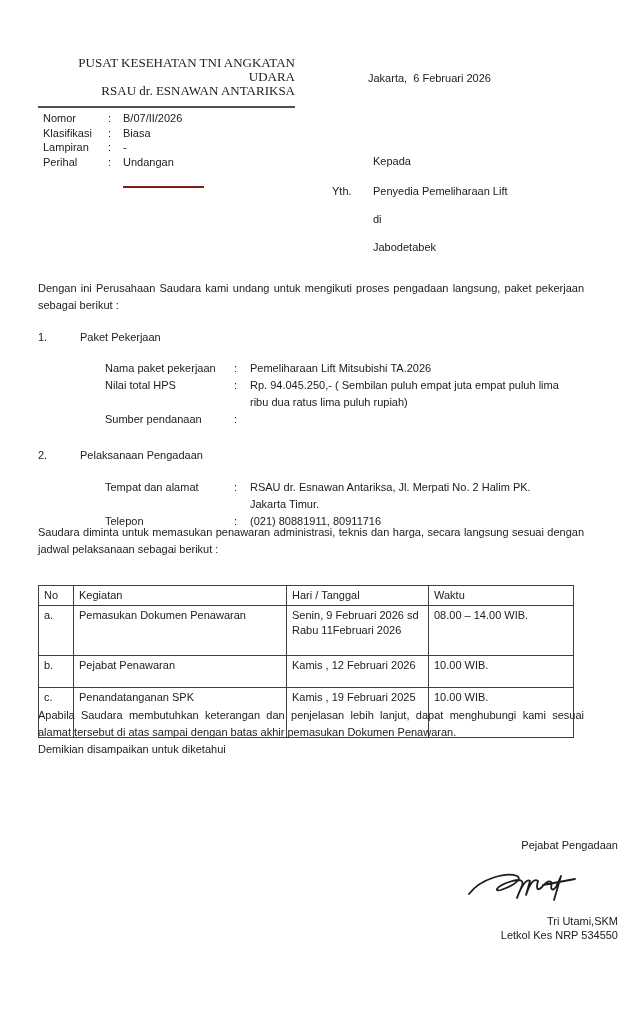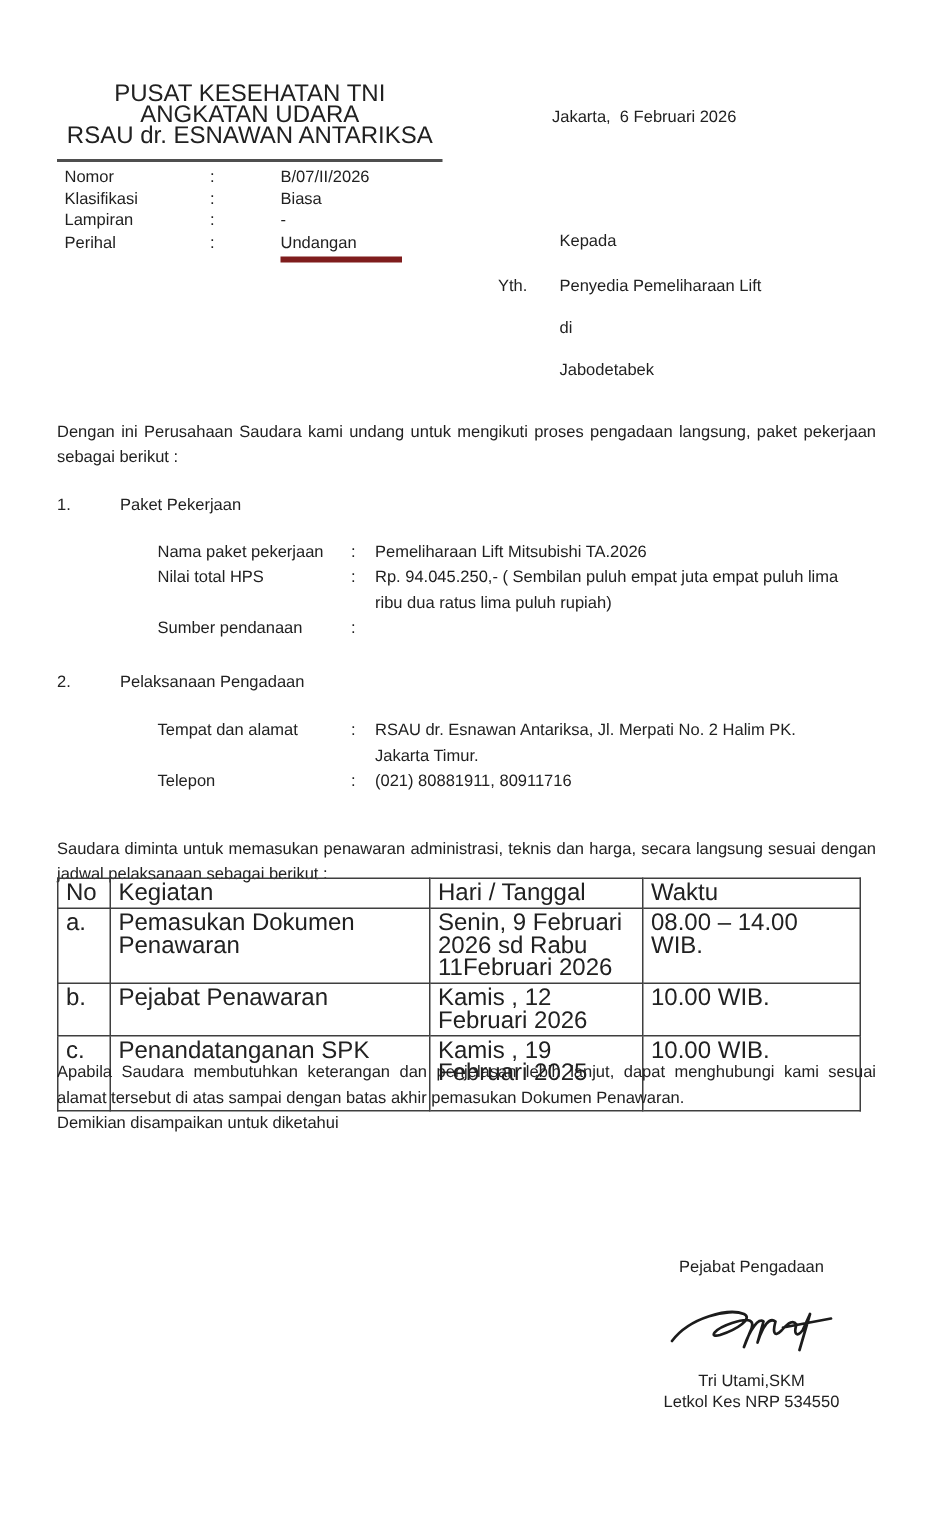--- a/index.html
+++ b/index.html
@@ -8,79 +8,79 @@
     width:622px;height:1024px;
     background:#ffffff;
     font-family:"Liberation Sans",sans-serif;
     font-size:11px;
     color:#212121;
     overflow:hidden;
   }
   
   .letterhead{
     position:absolute;left:38px;top:56px;width:257px;
-    text-align:center;font-size:16px;line-height:14px;
-    padding-bottom:8px;border-bottom:2px solid #4f4f4f;
+    text-align:right;font-size:13px;line-height:14px;
+    padding-bottom:8px;border-bottom:2px solid #4f4f4f;font-family:Liberation Serif, serif;
   }
   .dateline{
     position:absolute;left:368px;top:71px;white-space:pre;line-height:14px;
   }
   
   .meta{position:absolute;left:43px;top:111px;line-height:14.7px;}
-  .meta-row{display:flex;gap:32px;}
+  .meta-row{display:flex;}
   .meta-label{width:65px;}
   .meta-colon{width:15px;}
-  .u-underline{border-bottom:4px solid #7f1d1d;padding-right:30px;padding-bottom:1px;}
+  .u-underline{border-bottom:2px solid #7f1d1d;padding-right:30px;padding-bottom:16px;}
   
   .kepada{position:absolute;left:373px;top:154px;line-height:14px;}
   .yth-block{position:absolute;left:332px;top:184px;display:flex;line-height:14px;}
   .yth-label{width:41px;}
   .addr-line{margin-bottom:14px;}
   
   .para{position:absolute;left:38px;width:546px;text-align:justify;line-height:17px;}
   .intro{top:280px;}
-  .schedule-intro{top:558px;}
+  .schedule-intro{top:524px;}
   .closing{top:707px;text-align:left;}
   .closing .just{text-align:justify;}
   
   .section-title{position:absolute;left:38px;display:flex;line-height:14px;}
   .sec1-title{top:330px;}
   .sec2-title{top:448px;}
   .section-number{width:42px;}
   .items{position:absolute;left:77px;width:507px;line-height:17px;}
   .sec1-items{top:360px;}
   .sec2-items{top:479px;}
   .item-row{display:flex;margin-left:28px;}
   .item-label{width:129px;flex:none;}
   .item-colon{width:16px;flex:none;}
   .item-value{flex:1;}
   .item-value span{display:block;}
   
   table.schedule{
     position:absolute;left:38px;top:585px;
     border-collapse:collapse;table-layout:fixed;width:535px;
-    font-size:16px;line-height:15px;
+    font-size:11px;line-height:15px;
   }
   table.schedule th,table.schedule td{
     border:1px solid #3f3f3f;
     vertical-align:top;text-align:left;
     font-weight:normal;
     padding:2px 4px 2px 5px;
   }
   col.c-no{width:35px;}
   col.c-keg{width:213px;}
   col.c-hari{width:142px;}
   col.c-waktu{width:145px;}
   td.hari-cell{text-align:justify;padding-right:14px;}
   tr.r-head{height:20px;}
   tr.r-a{height:50px;}
   tr.r-b{height:32px;}
   tr.r-c{height:50px;}
   
-  .sig-block{position:absolute;left:405px;top:838px;width:192px;text-align:center;line-height:14px;}
+  .sig-block{position:absolute;left:426px;top:838px;width:192px;text-align:right;line-height:14px;}
   .sig-scribble{margin:16px auto 8px auto;display:block;}
 </style>
 </head>
 <body>
 
 <div class="page">
 
   <div class="letterhead">
     <div>PUSAT KESEHATAN TNI ANGKATAN UDARA</div>
     <div>RSAU dr. ESNAWAN ANTARIKSA</div>

